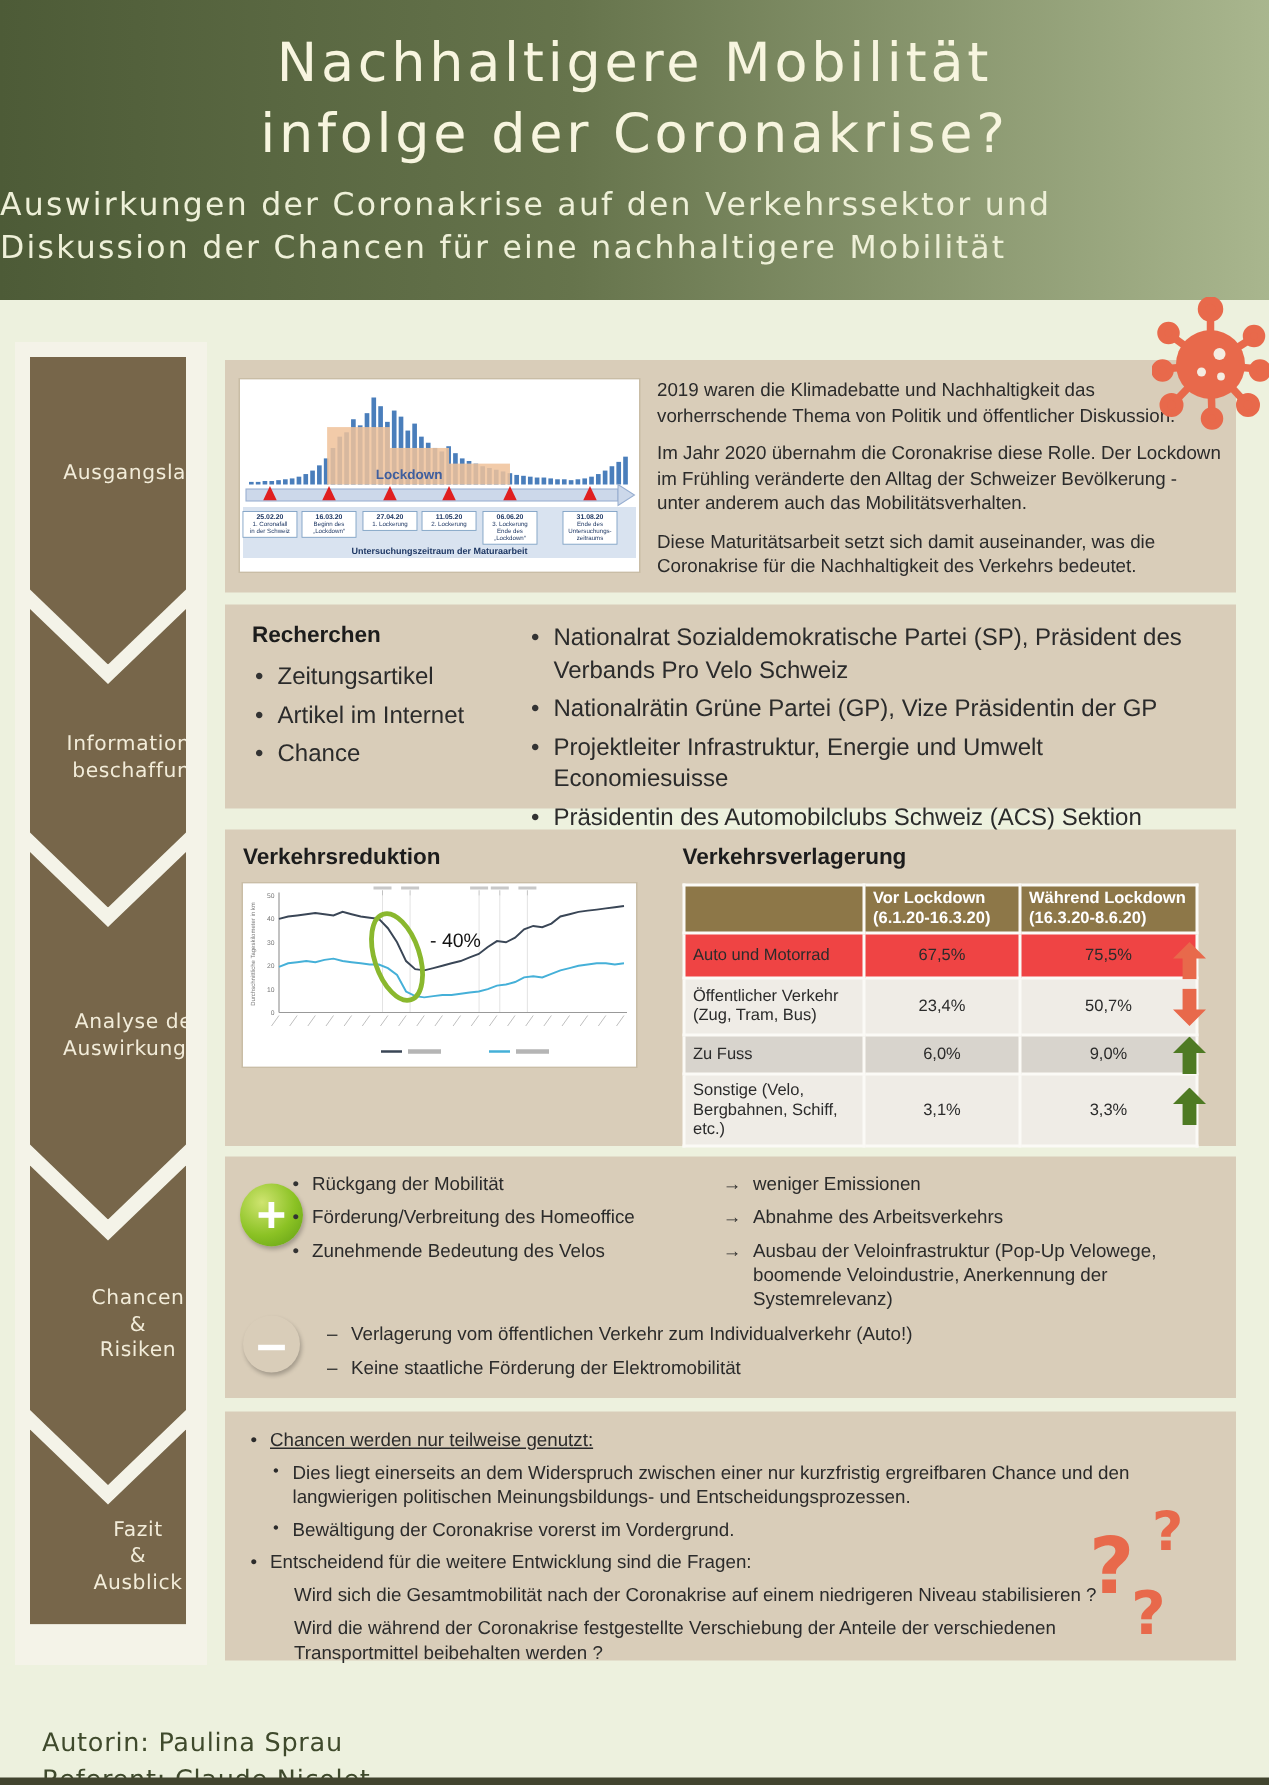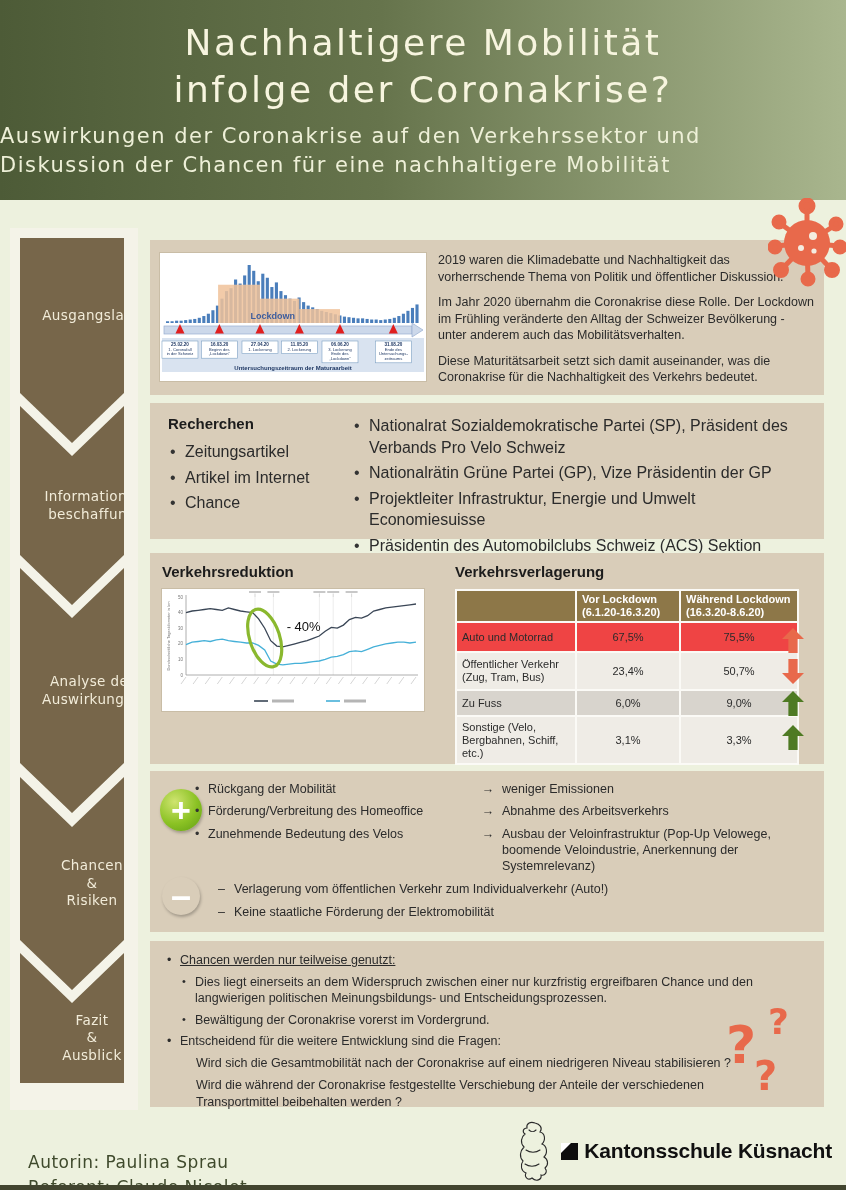--- a/index.html
+++ b/index.html
@@ -420,30 +420,15 @@
     <div class="qmarks">
       <span class="q1">?</span>
       <span class="q2">?</span>
       <span class="q3">?</span>
     </div>
   </div>
 
   <div class="footer-text">
     <span>Autorin: Paulina Sprau</span><br><span>Referent: Claude Nicolet</span>
   </div>
-  <div class="logo">
-    <svg width="42" height="62" viewBox="0 0 42 62">
-      <g fill="none" stroke="#2a2a2a" stroke-width="1.1" stroke-linecap="round">
-        <path d="M24 3 C19 1 15 4 16 8 C12 8 11 12 14 14 C10 17 9 23 13 27 C9 31 8 37 12 41 C9 45 10 51 15 53 C13 57 17 61 21 58 C25 62 31 60 30 55 C34 56 37 52 34 48 C38 45 37 39 33 37 C37 33 36 26 31 24 C35 20 34 13 29 12 C32 8 29 4 24 3 Z"></path>
-        <path d="M18 10 C20 12 23 12 25 10"></path>
-        <path d="M15 30 C19 33 25 33 29 30"></path>
-        <path d="M14 44 C18 47 24 47 28 44"></path>
-      </g>
-    </svg>
-    <svg class="shield" width="17" height="17" viewBox="0 0 17 17">
-      <rect x="0" y="0" width="17" height="17" fill="#0e0e0e"></rect>
-      <polygon points="0,0 10,0 0,10" fill="#ffffff"></polygon>
-    </svg>
-    <span class="logo-text">Kantonsschule Küsnacht</span>
-  </div>
 
   <div class="bottom-bar"></div>
 </div>
 
 </body></html>

